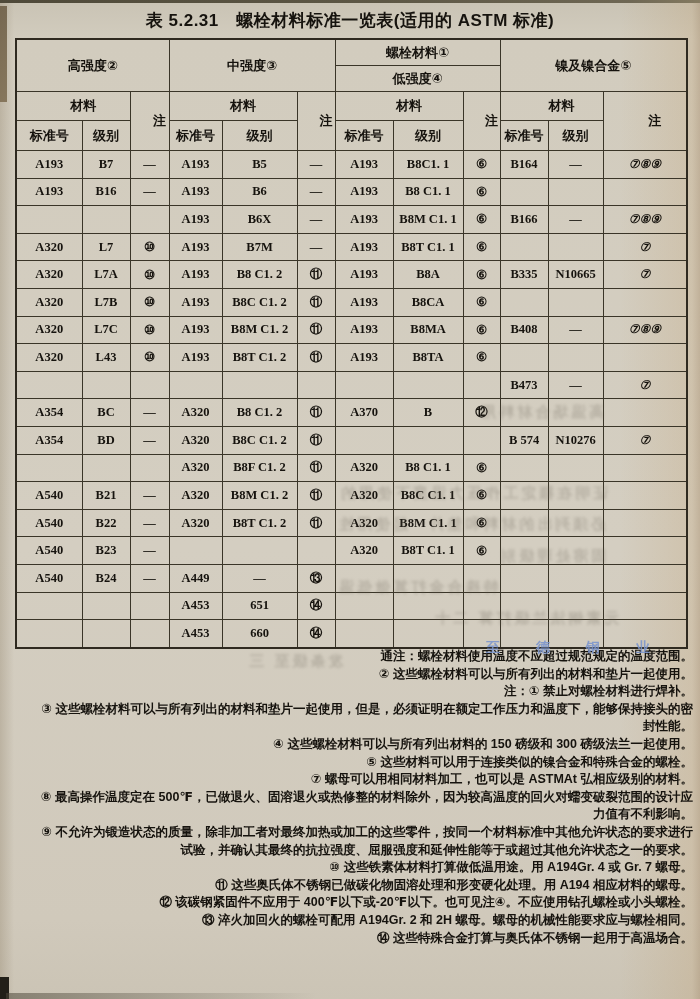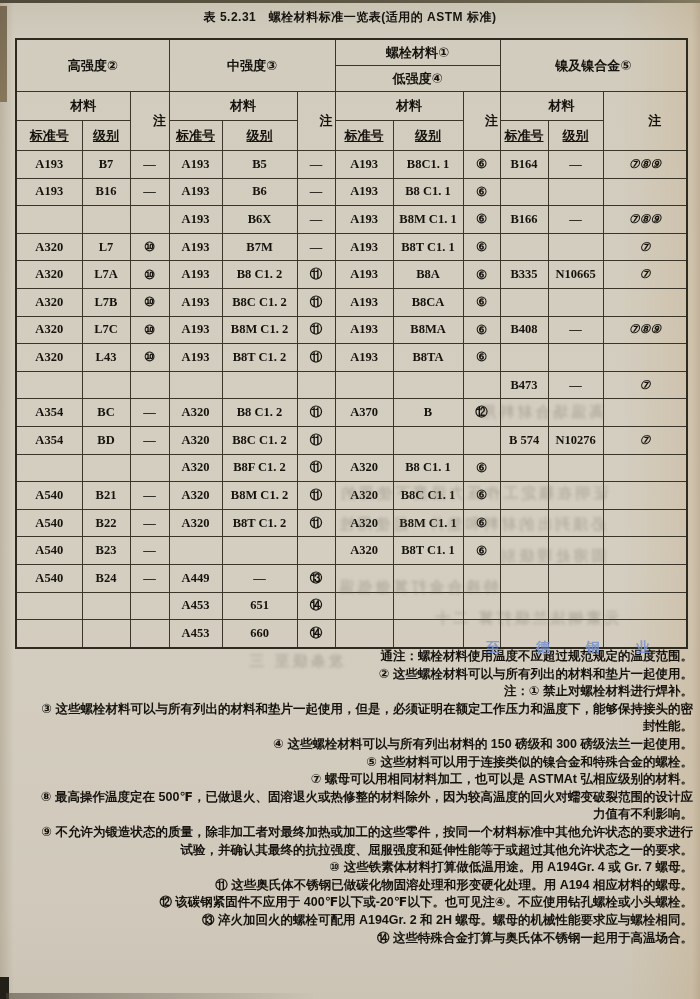--- a/index.html
+++ b/index.html
@@ -11,34 +11,34 @@
       linear-gradient(90deg, rgba(110,92,62,.22) 0px, rgba(110,92,62,0) 14px, rgba(0,0,0,0) 620px, rgba(188,148,92,.20) 692px, rgba(150,112,66,.30) 700px),
       linear-gradient(180deg,#c9c3b4 0%, #d2ccbe 4%, #d4cec1 55%, #d0c9bb 92%, #cbc4b5 100%);
   }
   
   .top-edge{position:absolute;top:0;left:0;width:700px;height:2.5px;background:linear-gradient(90deg,#4e4939,#5d5745 55%,#6e6754 90%,#847a60);}
   .left-notch{position:absolute;top:6px;left:0;width:7px;height:96px;background:linear-gradient(180deg,#6a5b43,#7b6a4e);opacity:.85;}
   .corner-mark{position:absolute;left:0;top:977px;width:9px;height:22px;background:#221f18;}
   .bottom-shadow{position:absolute;left:6px;top:993px;width:310px;height:6px;background:linear-gradient(90deg,rgba(76,70,56,.55),rgba(76,70,56,0));}
 
   .title{position:absolute;top:9px;left:0;width:100%;text-align:center;
-    font-size:12px;font-weight:bold;letter-spacing:.5px;}
+    font-size:17px;font-weight:bold;letter-spacing:.5px;}
 
   table.main{
     position:absolute;left:15px;top:38px;width:671px;
     border-collapse:collapse;table-layout:fixed;
     border:2px solid #2f2a20;
     font-family:"Liberation Serif","DejaVu Serif",serif;
   }
   .main th,.main td{border:1px solid #3a3528;padding:0;text-align:center;vertical-align:middle;overflow:hidden;white-space:nowrap;}
   .main thead th{font-family:"Liberation Sans","DejaVu Sans",sans-serif;font-size:13px;font-weight:700;}
   .hr1 th{height:25px;}
   .hr2 th{height:25px;}
   .hr3 th{height:28px;padding-left:20px;}
-  .hr4 th{height:29px;text-decoration:underline;}
+  .hr4 th{height:29px;}
   .main tbody td{height:26.6px;font-size:12.5px;font-weight:700;}
   .main tbody td.slant{font-style:italic;font-size:12px;margin-left:48px;}
 
   .notes{position:absolute;left:15px;top:648px;width:678px;font-size:12.5px;line-height:17.6px;font-weight:600;}
   .notes p{margin:0;text-indent:1.9em;text-align:right;}
 
   .wm1{position:absolute;left:486px;top:639px;font-size:14px;letter-spacing:16px;font-weight:600;
        color:rgba(122,148,205,.88);white-space:nowrap;}
   .wm2{position:absolute;left:458px;top:661px;font-size:23px;letter-spacing:3.5px;
        color:rgba(118,146,205,.82);white-space:nowrap;font-family:"Liberation Sans","DejaVu Sans",sans-serif;}

